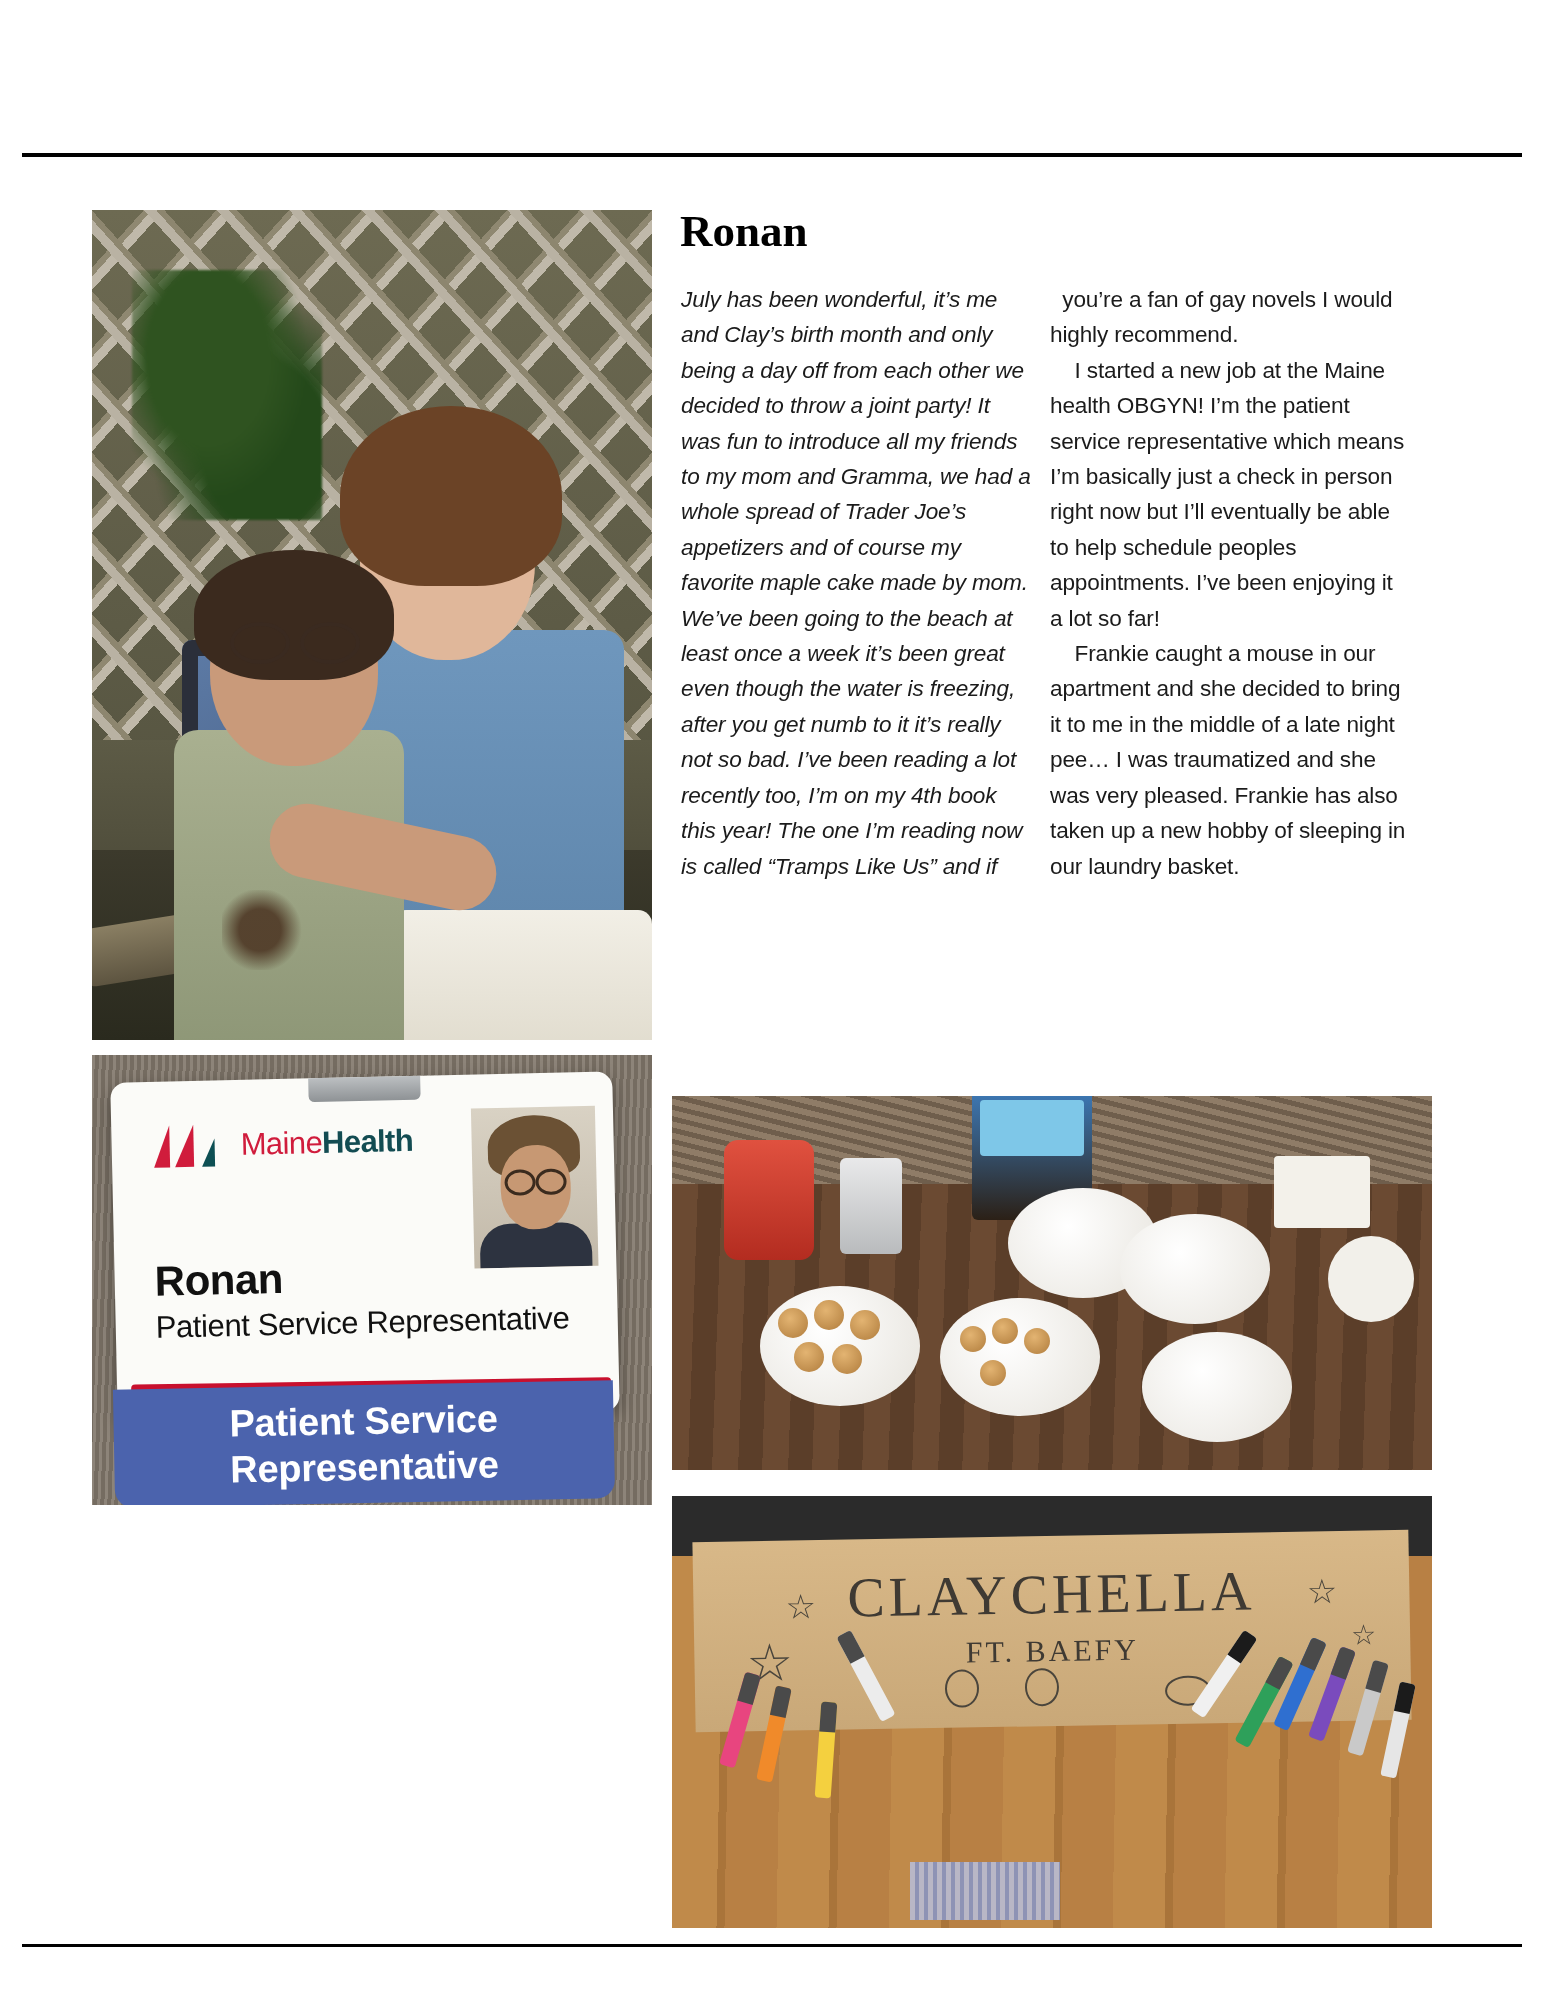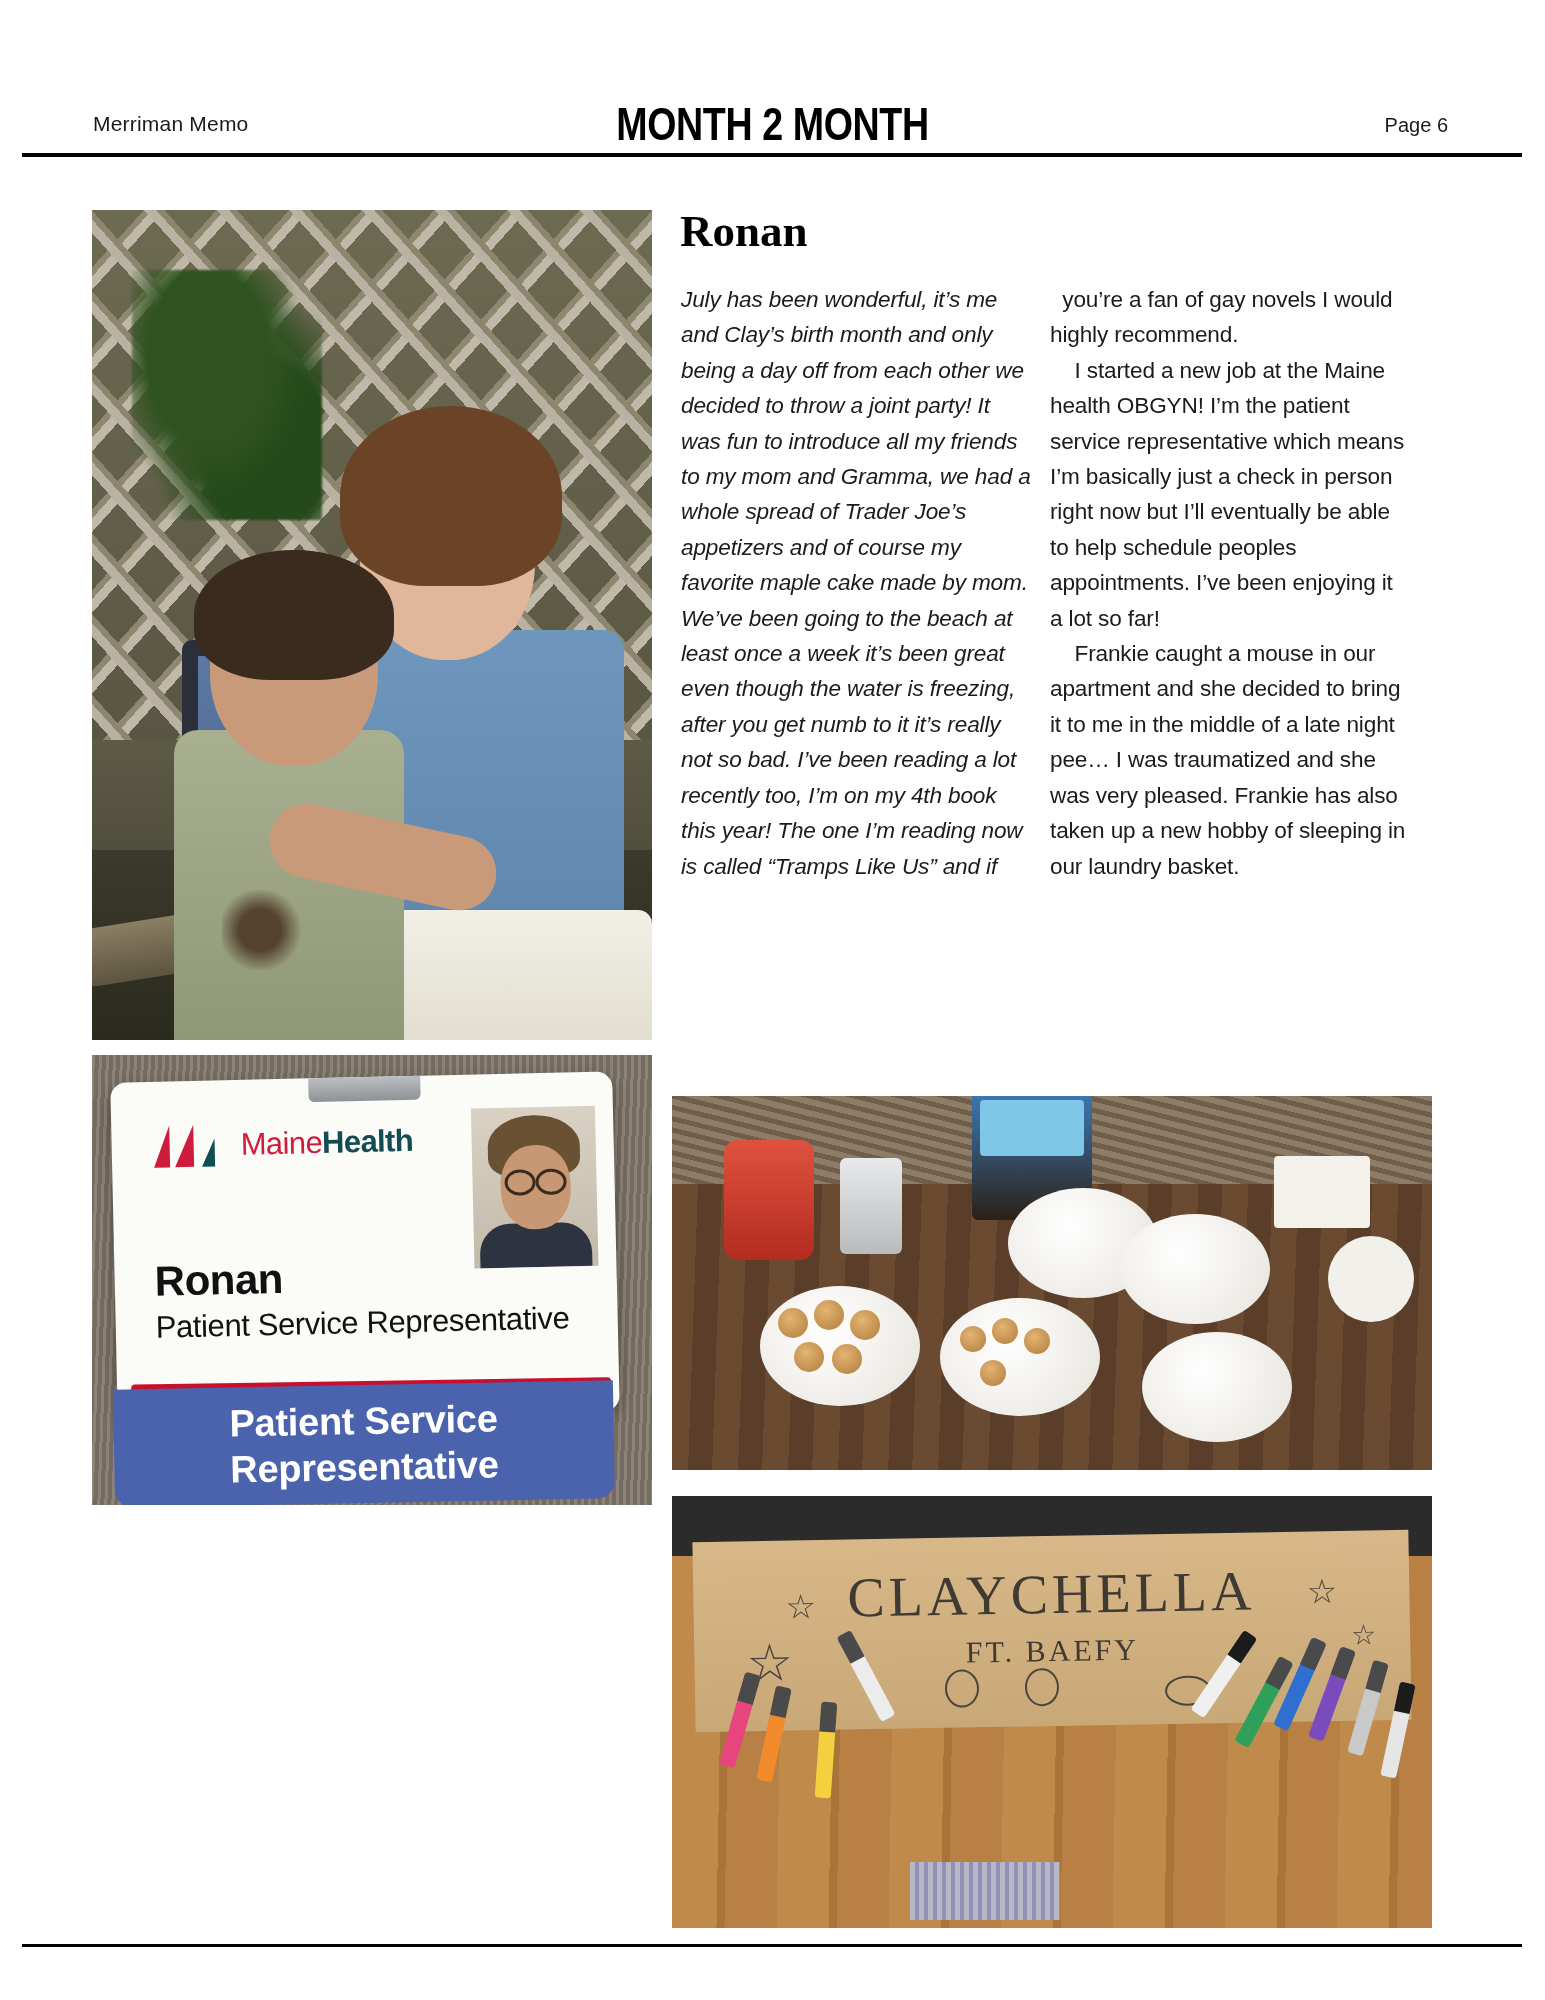--- a/index.html
+++ b/index.html
@@ -184,25 +184,20 @@
   .mcap{position:absolute;left:0;top:0;width:16px;height:30px;border-radius:4px 4px 0 0;background:#4a4a4a;}
   .doodle{position:absolute;border:2px solid #4a453c;border-radius:50%;}
   .mat{position:absolute;left:238px;bottom:8px;width:150px;height:58px;
       background:repeating-linear-gradient(90deg,#b9b7c6 0 5px,#8e93b5 5px 9px);}
 </style>
 </head>
 <body>
 
 <div class="page">
 
-  <div class="masthead">
-    <div class="mast-left">Merriman Memo</div>
-    <div class="mast-title">MONTH 2 MONTH</div>
-    <div class="mast-right">Page 6</div>
-  </div>
   <div class="rule-top"></div>
 
   <div class="photo ph-couple">
     <div class="fence"></div>
     <div class="foliage"></div>
     <div class="fence-low"></div>
     <div class="ground"></div>
     <div class="log"></div>
     <div class="chair"></div>
     <div class="chair-pocket"></div>

